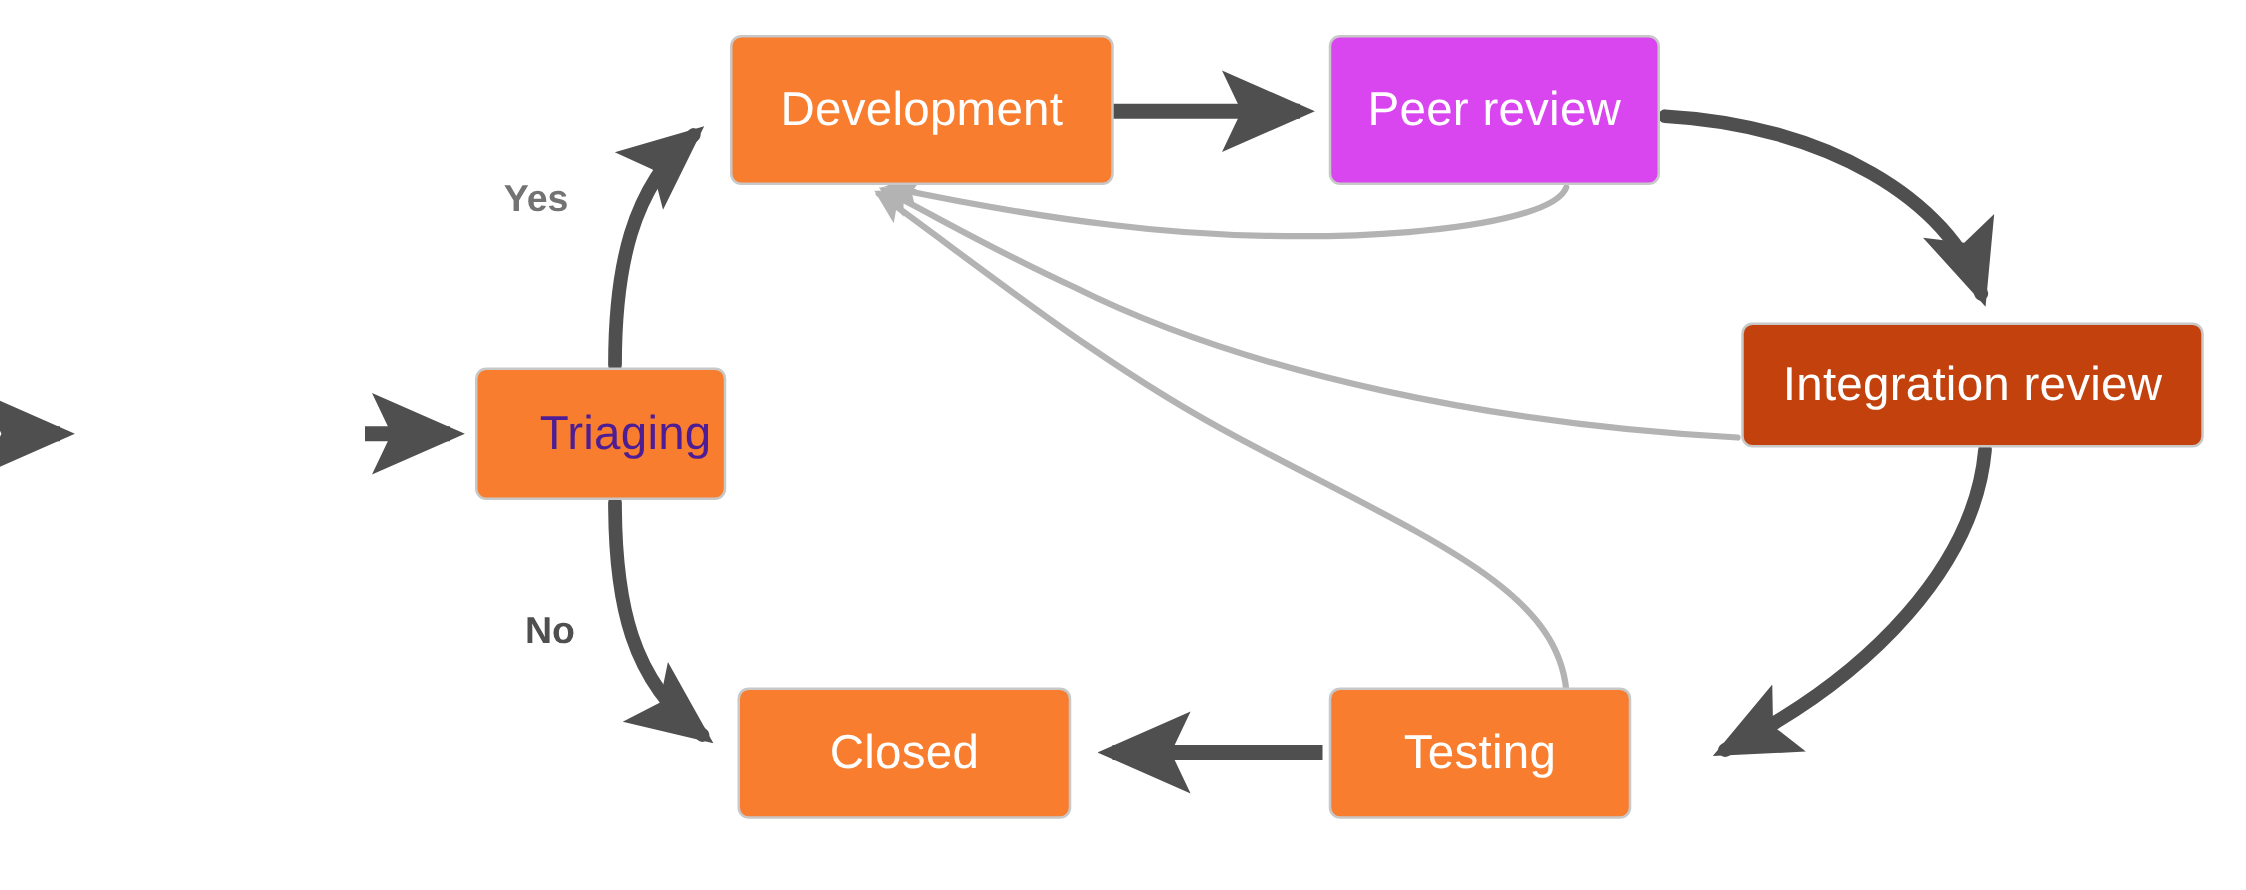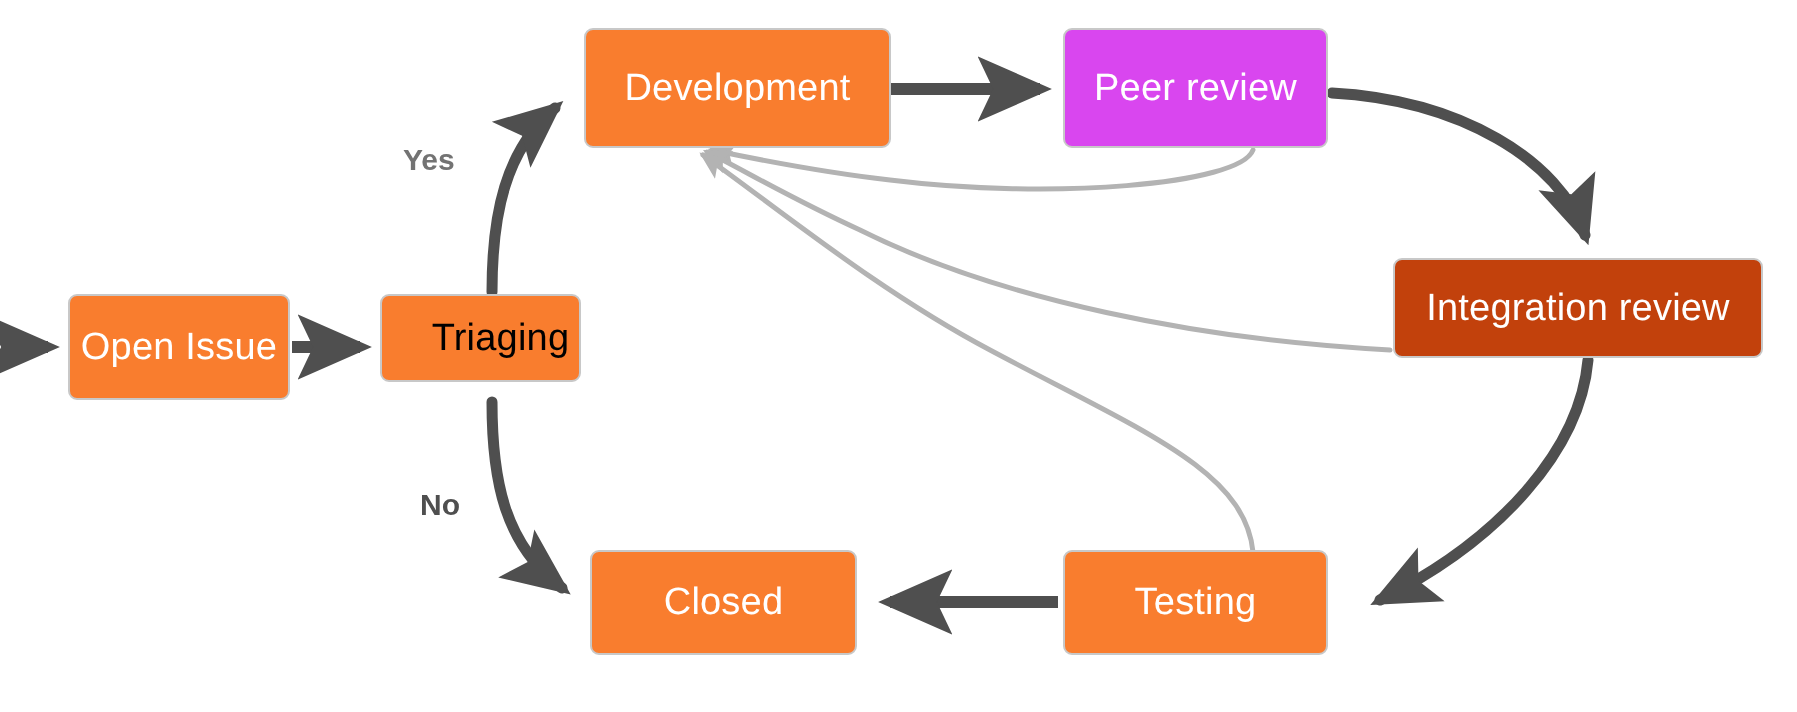--- a/index.html
+++ b/index.html
@@ -101,41 +101,38 @@
 
     <g>
       <path d="M 1390 350 C 1200 340 1000 300 860 230 C 790 198 740 168 707 152" stroke="#b3b3b3" stroke-width="5" fill="none" stroke-linecap="round" marker-end="url(#arrow-light)"></path>
     </g>
 
     <g>
       <path d="M 1253 552 C 1245 470 1140 430 990 350 C 880 292 780 210 703 155" stroke="#b3b3b3" stroke-width="5" fill="none" stroke-linecap="round" marker-end="url(#arrow-light)"></path>
     </g>
   </svg>
 
-  <div class="node" style="left: 68px; top: 294px; width: 222px; height: 106px; background: rgb(249, 125, 46); color: rgb(255, 255, 255); border: 2px solid rgb(200, 200, 200);">
-    <span>Open Issue</span>
-  </div>
 
-  <div class="node" style="left: 380px; top: 294px; width: 201px; height: 88px; background: rgb(249, 125, 46); color: #000000; border: 2px solid rgb(200, 200, 200); padding-left: 40px;">
+  <div class="node" style="left: 380px; top: 294px; width: 201px; height: 106px; background: rgb(249, 125, 46); color: #4c1d95; border: 2px solid rgb(200, 200, 200); padding-left: 40px;">
     <span>Triaging</span>
   </div>
 
   <div class="node" style="left: 584px; top: 28px; width: 307px; height: 120px; background: rgb(249, 125, 46); color: rgb(255, 255, 255); border: 2px solid rgb(200, 200, 200);">
     <span>Development</span>
   </div>
 
   <div class="node" style="left: 1063px; top: 28px; width: 265px; height: 120px; background: #d946ef; color: rgb(255, 255, 255); border: 2px solid rgb(200, 200, 200);">
     <span>Peer review</span>
   </div>
 
   <div class="node" style="left: 1393px; top: 258px; width: 370px; height: 100px; background: #c2410c; color: rgb(255, 255, 255); border: 2px solid rgb(200, 200, 200);">
     <span>Integration review</span>
   </div>
 
-  <div class="node" style="left: 1063px; top: 550px; width: 265px; height: 105px; background: rgb(249, 125, 46); color: rgb(255, 255, 255); border: 2px solid rgb(200, 200, 200);">
+  <div class="node" style="left: 1063px; top: 550px; width: 242px; height: 105px; background: rgb(249, 125, 46); color: rgb(255, 255, 255); border: 2px solid rgb(200, 200, 200);">
     <span>Testing</span>
   </div>
 
   <div class="node" style="left: 590px; top: 550px; width: 267px; height: 105px; background: rgb(249, 125, 46); color: rgb(255, 255, 255); border: 2px solid rgb(200, 200, 200);">
     <span>Closed</span>
   </div>
 
   <div class="edge-label" style="left: 403px; top: 143px; color: #737373;">
     <span>Yes</span>
   </div>

